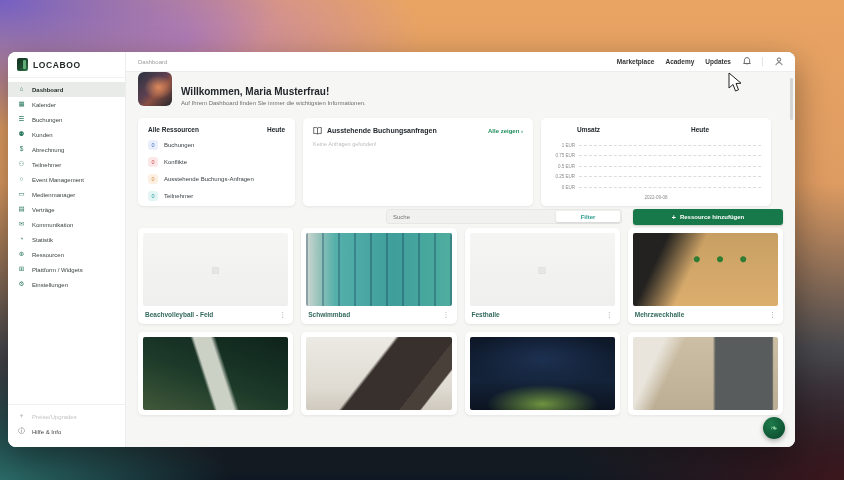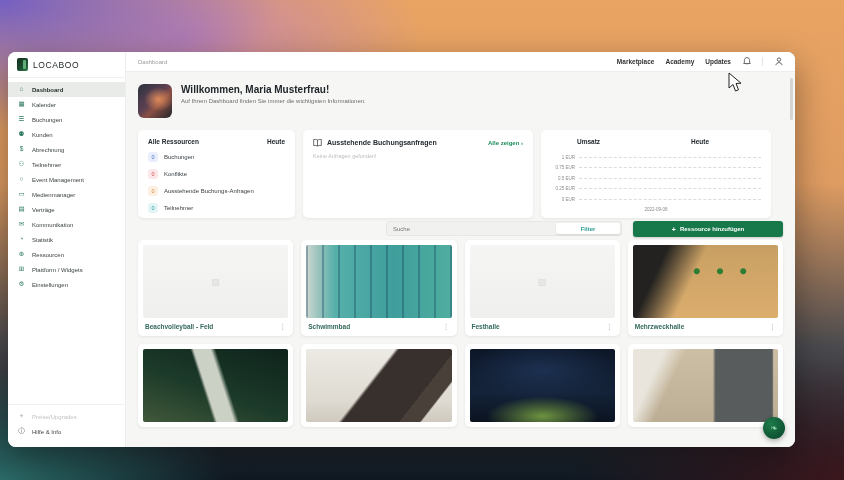--- a/index.html
+++ b/index.html
@@ -17,21 +17,21 @@
     position:absolute; left:8px; top:52px; width:787px; height:395px;
     background:#fff; border-radius:8px; overflow:hidden;
     box-shadow:0 12px 34px rgba(0,0,0,.38);
     display:flex;
   }
   
   .sidebar { width:118px; background:#fff; border-right:1px solid #ededed; display:flex; flex-direction:column; }
   .logo-row { height:26px; display:flex; align-items:center; gap:5px; padding:0 9px; border-bottom:1px solid #f1f1f1; }
   .logo-mark { width:11px; height:13px; border-radius:2px; background:linear-gradient(135deg,#13301f 0%,#1d4a2e 55%,#2f7a4a 100%); position:relative; }
   .logo-mark::after { content:""; position:absolute; right:2px; top:2px; bottom:2px; width:3px; background:#5fae77; border-radius:1px; }
-  .logo-text { font-size:8.5px; font-weight:normal; letter-spacing:.6px; color:#232a26; }
+  .logo-text { font-size:8.5px; font-weight:bold; letter-spacing:.6px; color:#232a26; }
   .menu { padding-top:4px; }
   .sitem { height:15px; display:flex; align-items:center; gap:6px; padding:0 9px; cursor:pointer; }
   .sitem .ic { width:9px; text-align:center; font-size:6.5px; color:#2f7a63; line-height:1; }
   .sitem .lb { font-size:6px; color:#3c4440; white-space:nowrap; }
   .sitem.active { background:#e8ebe7; }
   .sitem.active .lb { color:#1f2a24; font-weight:bold; }
   .side-footer { margin-top:auto; border-top:1px solid #f0f0f0; padding:4px 0 8px; }
   .side-footer .sitem.faint .lb, .side-footer .sitem.faint .ic { color:#c3c3c3; }
   .side-footer .sitem .ic { color:#555; }
   .side-footer .sitem .lb { color:#444; }
@@ -39,21 +39,21 @@
   .main { flex:1; background:#f6f6f4; position:relative; overflow:hidden; display:flex; flex-direction:column; }
   .topbar { height:20px; background:#fff; border-bottom:1px solid #ededed; display:flex; align-items:center; padding:0 12px; flex:0 0 auto; }
   .crumb { font-size:6px; color:#9d9d9d; }
   .topnav { margin-left:auto; display:flex; align-items:center; gap:11px; }
   .topnav .tlink { font-size:6.5px; font-weight:bold; color:#333; cursor:pointer; }
   .tsep { width:1px; height:9px; background:#e4e4e4; }
   .ticon { width:9px; height:9px; display:flex; align-items:center; justify-content:center; cursor:pointer; }
   .ticon svg { display:block; }
   .content { flex:1; padding:0 12px; overflow:hidden; }
   
-  .welcome { display:flex; align-items:flex-start; gap:9px; margin-top:12px; }
+  .welcome { display:flex; align-items:flex-end; gap:9px; }
   .avatar { width:34px; height:34px; border-radius:6px; flex:0 0 auto;
     background:
       radial-gradient(60% 50% at 60% 45%, rgba(226,140,90,.95) 0%, rgba(226,140,90,0) 70%),
       linear-gradient(135deg,#2b3240 0%,#5c4050 45%,#8a4f44 60%,#23262e 100%); }
   .w-title { font-size:10px; font-weight:bold; color:#20262b; }
   .w-sub { font-size:6px; color:#6f6f6f; margin-top:3px; }
   
   .cards { display:flex; gap:8px; margin-top:12px; }
   .card { background:#fff; border-radius:5px; box-shadow:0 1px 3px rgba(0,0,0,.07); }
   .card.c1 { width:157px; height:88px; padding:8px 10px; }

